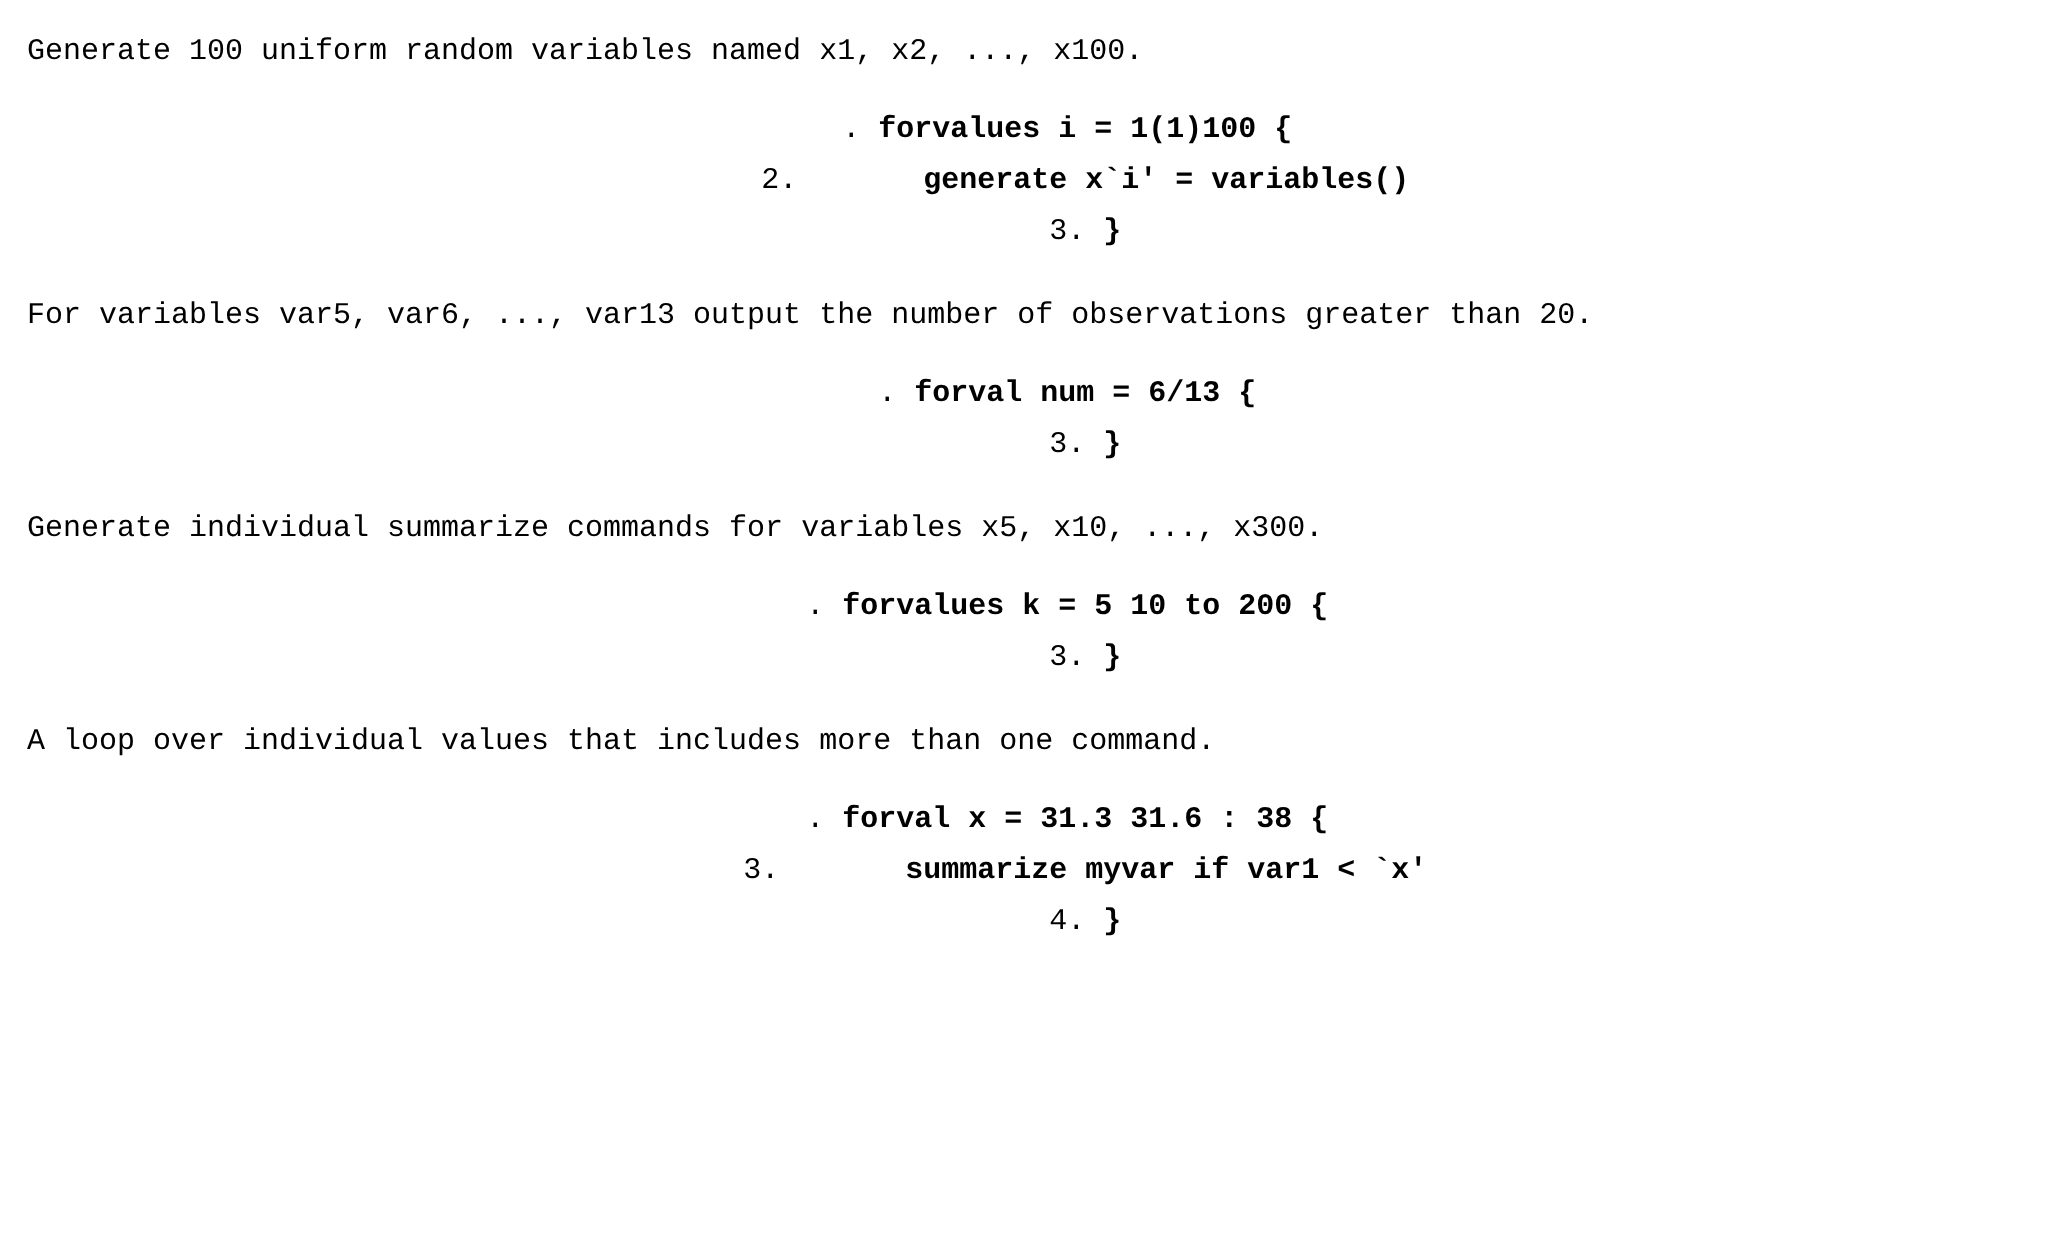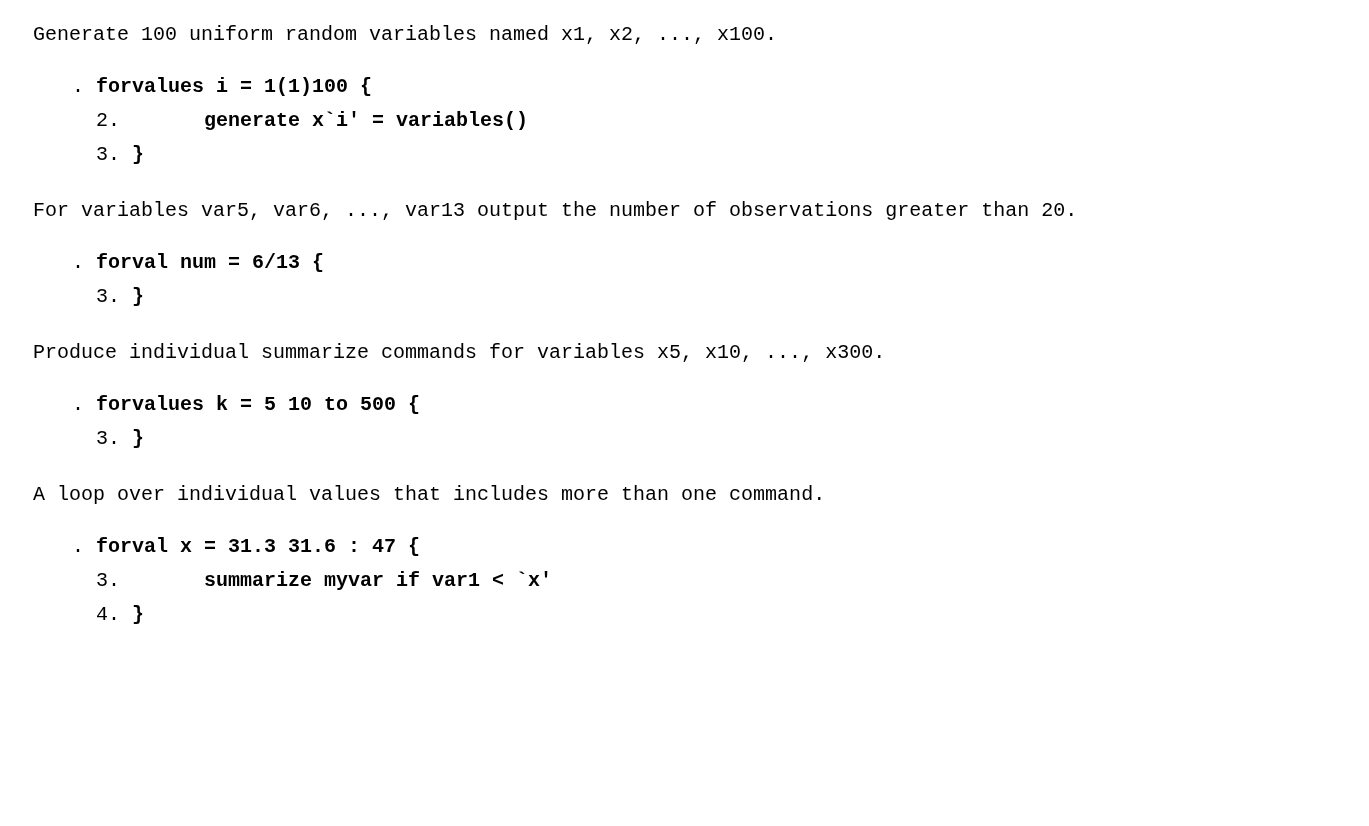--- a/index.html
+++ b/index.html
@@ -14,25 +14,25 @@
     font-size: 20px;
     color: #000000;
     padding: 14px 18px;
     line-height: 1.7;
     box-sizing: border-box;
   }
   .desc {
     font-weight: 400;
     margin-top: 4px;
     margin-bottom: 18px;
-    margin-left: 15px;
   }
   .block {
     margin-left: 54px;
     margin-bottom: 22px;
+    text-align: center;
   }
   .line {
     white-space: pre;
   }
   .bold {
     font-weight: 700;
   }
   .normal {
     font-weight: 400;
   }
@@ -46,24 +46,24 @@
   <div class="line"><span class="normal">  2.       </span><span class="bold">generate x`i' = variables()</span></div>
   <div class="line"><span class="normal">  3. </span><span class="bold">}</span></div>
 </div>
 
 <div class="desc">For variables var5, var6, ..., var13 output the number of observations greater than 20.</div>
 <div class="block">
   <div class="line"><span class="normal">. </span><span class="bold">forval num = 6/13 {</span></div>
   <div class="line"><span class="normal">  3. </span><span class="bold">}</span></div>
 </div>
 
-<div class="desc">Produce individual summarize commands for variables x5, x10, ..., x300.</div>
+<div class="desc">Generate individual summarize commands for variables x5, x10, ..., x300.</div>
 <div class="block">
-  <div class="line"><span class="normal">. </span><span class="bold">forvalues k = 5 10 to 500 {</span></div>
+  <div class="line"><span class="normal">. </span><span class="bold">forvalues k = 5 10 to 200 {</span></div>
   <div class="line"><span class="normal">  3. </span><span class="bold">}</span></div>
 </div>
 
 <div class="desc">A loop over individual values that includes more than one command.</div>
 <div class="block">
-  <div class="line"><span class="normal">. </span><span class="bold">forval x = 31.3 31.6 : 47 {</span></div>
+  <div class="line"><span class="normal">. </span><span class="bold">forval x = 31.3 31.6 : 38 {</span></div>
   <div class="line"><span class="normal">  3.       </span><span class="bold">summarize myvar if var1 &lt; `x'</span></div>
   <div class="line"><span class="normal">  4. </span><span class="bold">}</span></div>
 </div>
 
 </body></html>

